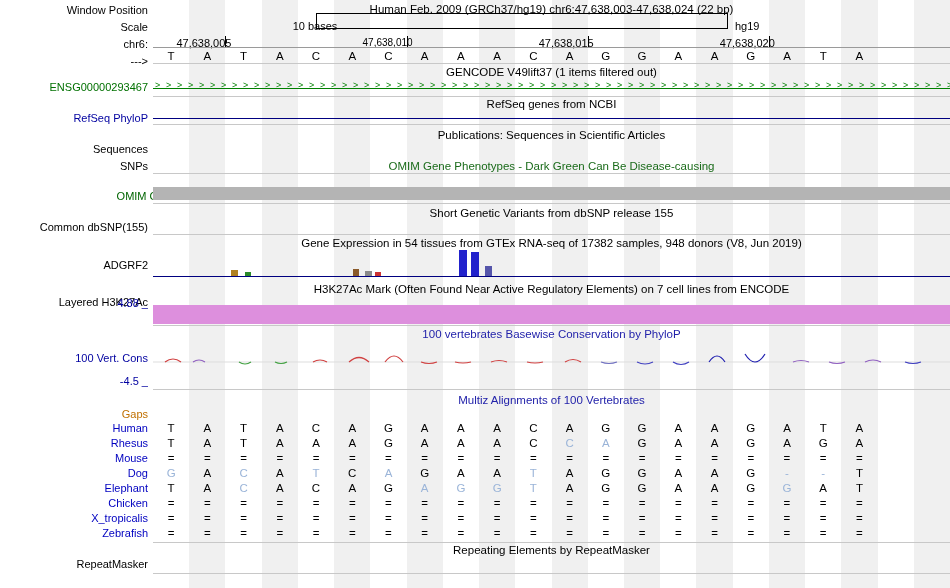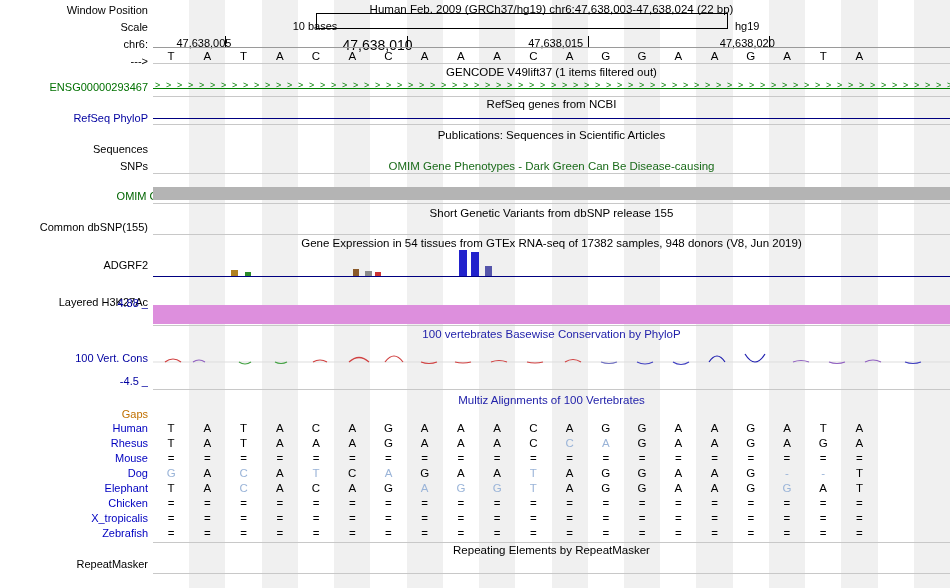--- a/index.html
+++ b/index.html
@@ -91,23 +91,23 @@
   <div class="vline" style="left:727px; top:13px; height:16px;"></div>
   <div class="hline" style="left:316px; top:28px; width:412px;"></div>
   <div class="centertext" style="left:735px; top:20px; width:60px; font-size:11px; text-align:left;">hg19</div>
 
   <div class="lbl" style="left:0; top:38px; width:148px;">chr6:</div>
   <div class="lbl" style="left:0; top:55px; width:148px;">---&gt;</div>
 
   <div id="ruler">
       <div style="position: absolute; font-size: 11px; color: rgb(0, 0, 0); top: 37px; left: 155.455px; width: 76px; text-align: right; white-space: nowrap;">47,638,005</div>
       <div style="position: absolute; background: rgb(0, 0, 0); width: 1px; height: 12px; top: 36px; left: 225.455px;"></div>
-      <div style="position: absolute; font-size: 14px; color: rgb(0, 0, 0); top: 37px; left: 336.591px; width: 76px; text-align: right; white-space: nowrap;">47,638,010</div>
+      <div style="position: absolute; font-size: 10px; color: rgb(0, 0, 0); top: 37px; left: 336.591px; width: 76px; text-align: right; white-space: nowrap;">47,638,010</div>
       <div style="position: absolute; background: rgb(0, 0, 0); width: 1px; height: 12px; top: 36px; left: 406.591px;"></div>
-      <div style="position: absolute; font-size: 11px; color: rgb(0, 0, 0); top: 37px; left: 517.727px; width: 76px; text-align: center; white-space: nowrap;">47,638,015</div>
+      <div style="position: absolute; font-size: 11px; color: rgb(0, 0, 0); top: 37px; left: 517.727px; width: 76px; text-align: right; white-space: nowrap;">47,638,015</div>
       <div style="position: absolute; background: rgb(0, 0, 0); width: 1px; height: 12px; top: 36px; left: 587.727px;"></div>
       <div style="position: absolute; font-size: 11px; color: rgb(0, 0, 0); top: 37px; left: 698.864px; width: 76px; text-align: right; white-space: nowrap;">47,638,020</div>
       <div style="position: absolute; background: rgb(0, 0, 0); width: 1px; height: 12px; top: 36px; left: 768.864px;"></div>
       <div style="position: absolute; left: 153px; top: 47px; width: 797px; height: 1px; background: rgb(154, 154, 154);"></div>
     </div>
 
   <div id="seqrow" class="baserow" style="top:50px;">
       <span style="left: 18.1136px; width: 36.2273px; margin-left: -18.1136px;">T</span>
       <span style="left: 54.3409px; width: 36.2273px; margin-left: -18.1136px;">A</span>
       <span style="left: 90.5682px; width: 36.2273px; margin-left: -18.1136px;">T</span>
@@ -237,20 +237,21 @@
       <div style="position: absolute; bottom: 0px; left: 92px; width: 6px; height: 4px; background: rgb(42, 138, 42);"></div>
       <div style="position: absolute; bottom: 0px; left: 200px; width: 6px; height: 7px; background: rgb(138, 90, 42);"></div>
       <div style="position: absolute; bottom: 0px; left: 212px; width: 7px; height: 5px; background: rgb(138, 138, 138);"></div>
       <div style="position: absolute; bottom: 0px; left: 222px; width: 6px; height: 4px; background: rgb(204, 51, 51);"></div>
       <div style="position: absolute; bottom: 0px; left: 306px; width: 8px; height: 26px; background: rgb(34, 34, 204);"></div>
       <div style="position: absolute; bottom: 0px; left: 318px; width: 8px; height: 24px; background: rgb(34, 34, 204);"></div>
       <div style="position: absolute; bottom: 0px; left: 332px; width: 7px; height: 10px; background: rgb(85, 85, 170);"></div>
     </div>
   <div class="hline" style="left:153px; top:276px; width:797px; background:#000080;"></div>
 
+  <div class="centertext" style="left:153px; top:283px; width:797px;">H3K27Ac Mark (Often Found Near Active Regulatory Elements) on 7 cell lines from ENCODE</div>
   <div class="lbl" style="left:0; top:296px; width:148px;">Layered H3K27Ac</div>
   <div style="position:absolute; left:153px; top:305px; width:797px; height:19px; background:#dd8fdd;"></div>
 
   <div class="track-sep" style="top:325px;"></div>
   <div class="centertext bluetext" style="left:153px; top:328px; width:797px;">100 vertebrates Basewise Conservation by PhyloP</div>
   <div class="lbl lbl-blue" style="left:0; top:297px; width:148px; top:297px;">4.88 _</div>
   <div class="lbl lbl-blue" style="left:0; top:352px; width:148px;">100 Vert. Cons</div>
   <div class="lbl lbl-blue" style="left:0; top:375px; width:148px;">-4.5 _</div>
   <svg id="cons-svg" style="position:absolute; left:153px; top:340px;" width="797" height="45">
       <line x1="0" y1="22" x2="797" y2="22" stroke="#dddddd"></line>

